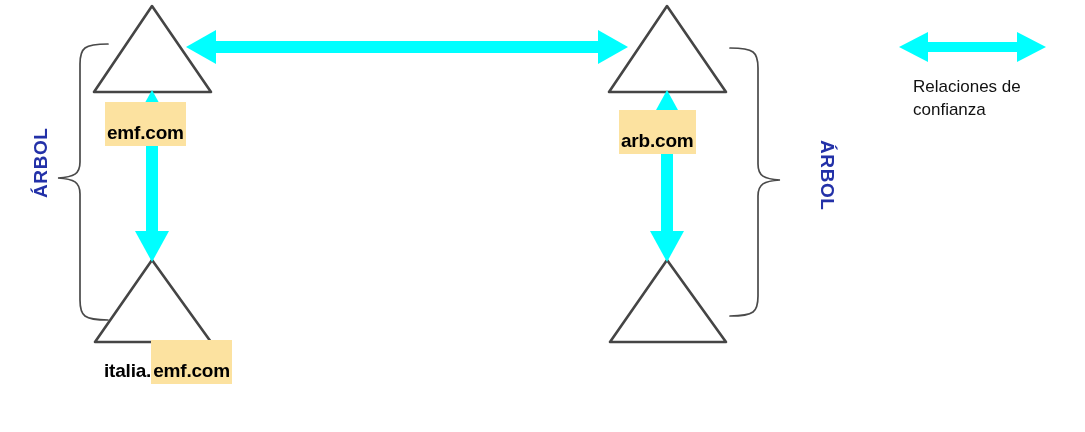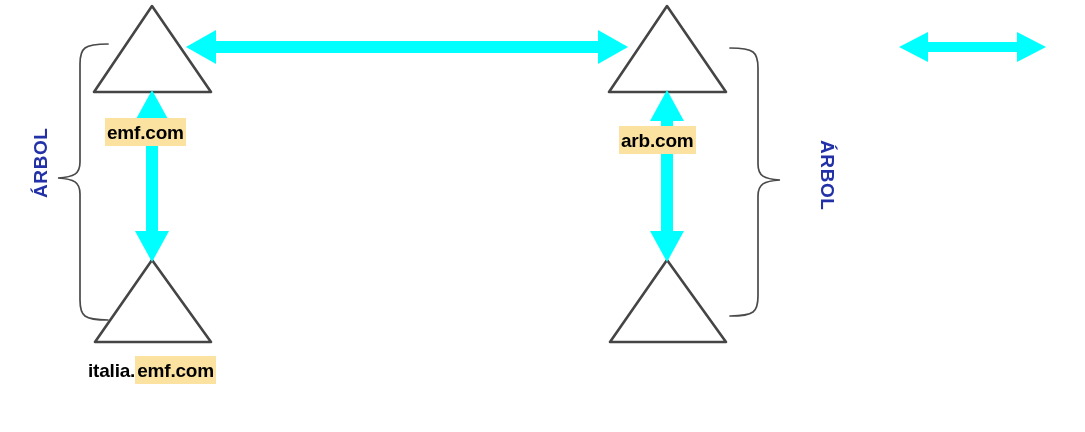--- a/index.html
+++ b/index.html
@@ -31,21 +31,21 @@
     line-height: 1.18;
   }
   .domain-label {
     font-size: 19px;
     font-weight: bold;
     color: #000000;
     letter-spacing: -0.2px;
   }
   .hl {
     background: #FCE2A0;
-    padding: 4px 2px 3px 2px;
+    padding: 20px 2px 3px 2px;
   }
   .plain {
     background: transparent;
     padding: 2px 0 3px 0;
   }
   .tree-label {
     font-size: 19px;
     font-weight: bold;
     color: #2331A8;
     letter-spacing: 0.6px;
@@ -119,25 +119,29 @@
       <polygon points="1046,47 1017,32 1017,62" fill="#00FFFF"></polygon>
     </g>
   </svg>
 
   <div class="lbl tree-label tree-left" style="left:30px; top:198px;">ÁRBOL</div>
 
   <div class="lbl domain-label" style="left:105px; top:122px;">
     <span class="hl">emf.com</span>
   </div>
 
-  <div class="lbl domain-label" style="left:88px; top:360px;">
+  <div class="lbl domain-label" style="left:104px; top:360px;">
     <span class="plain">italia.</span><span class="hl">emf.com</span>
   </div>
 
   <div class="lbl tree-label tree-right" style="left:838px; top:140px;">ÁRBOL</div>
 
   <div class="lbl domain-label" style="left:619px; top:130px;">
     <span class="hl">arb.com</span>
   </div>
 
 
+  <div class="lbl legend-text" style="left:913px; top:76px;">
+    <div>Relaciones de</div>
+    <div>confianza</div>
+  </div>
 
 </div>
 
 </body></html>

